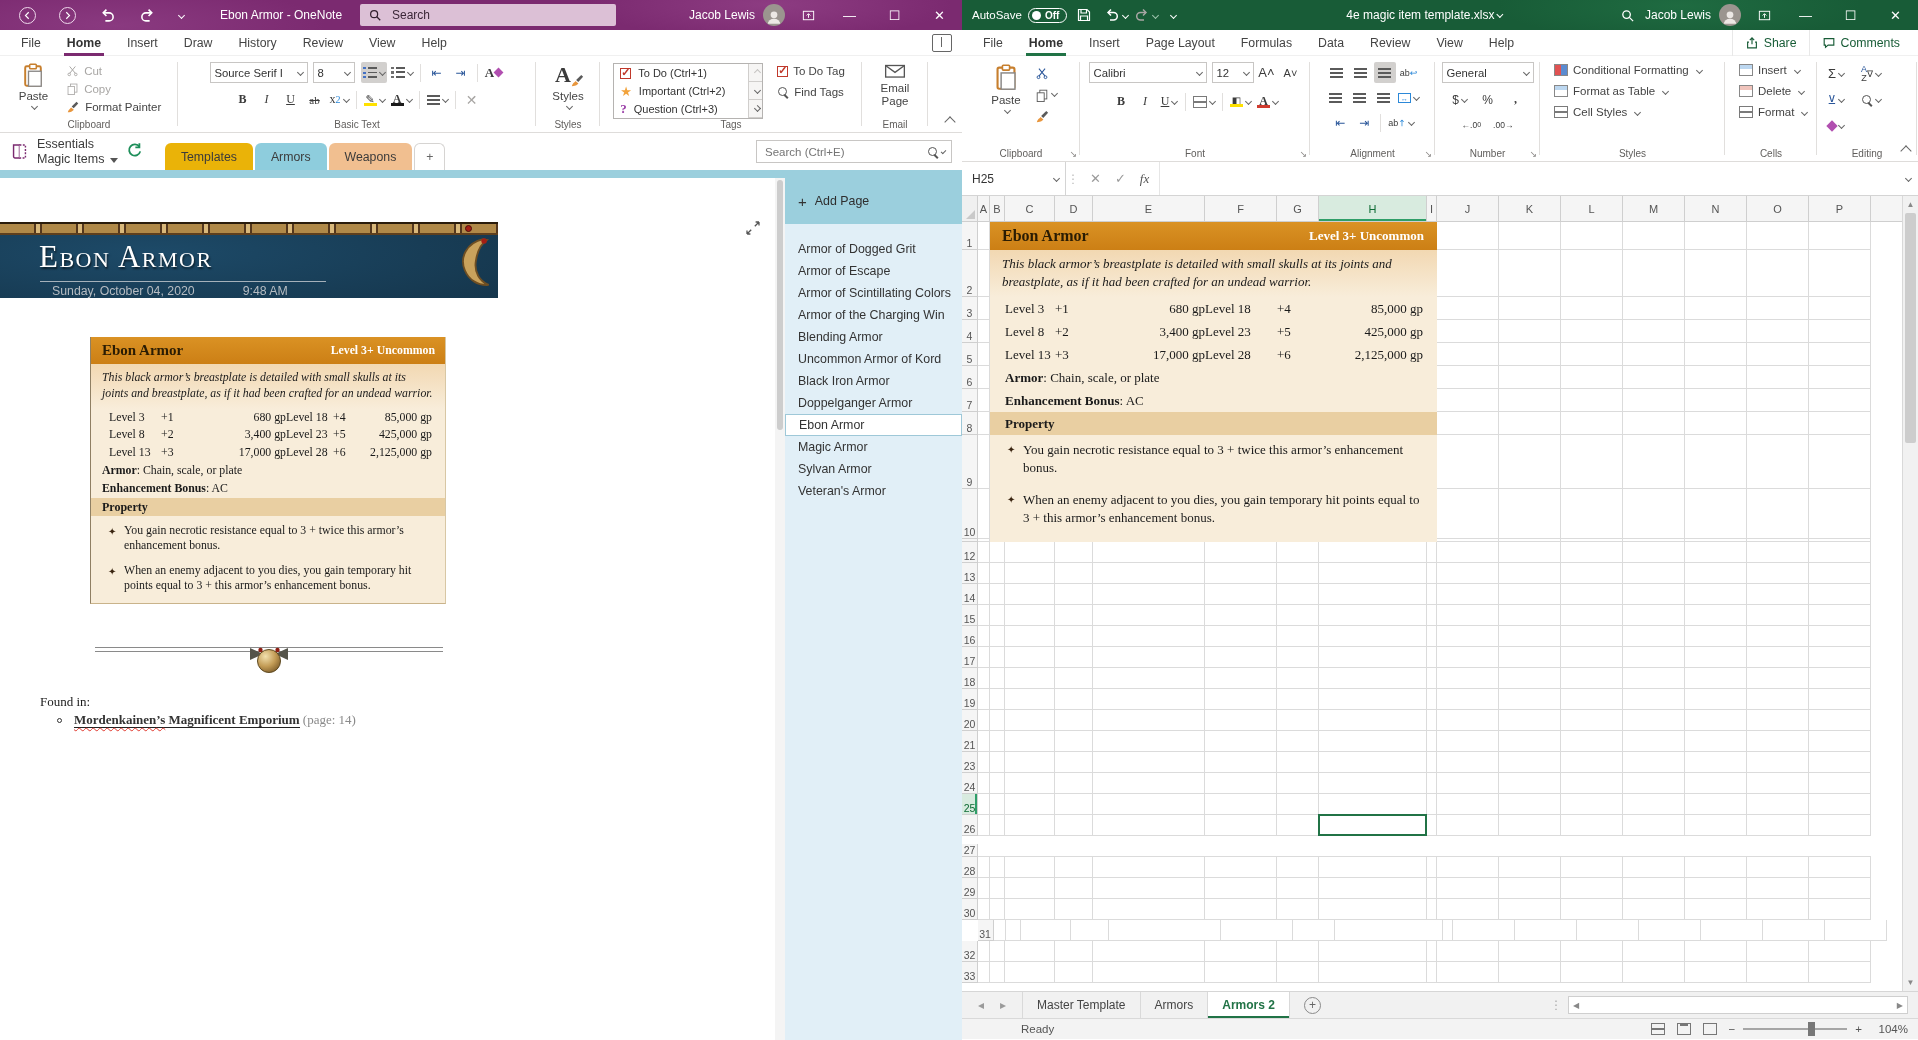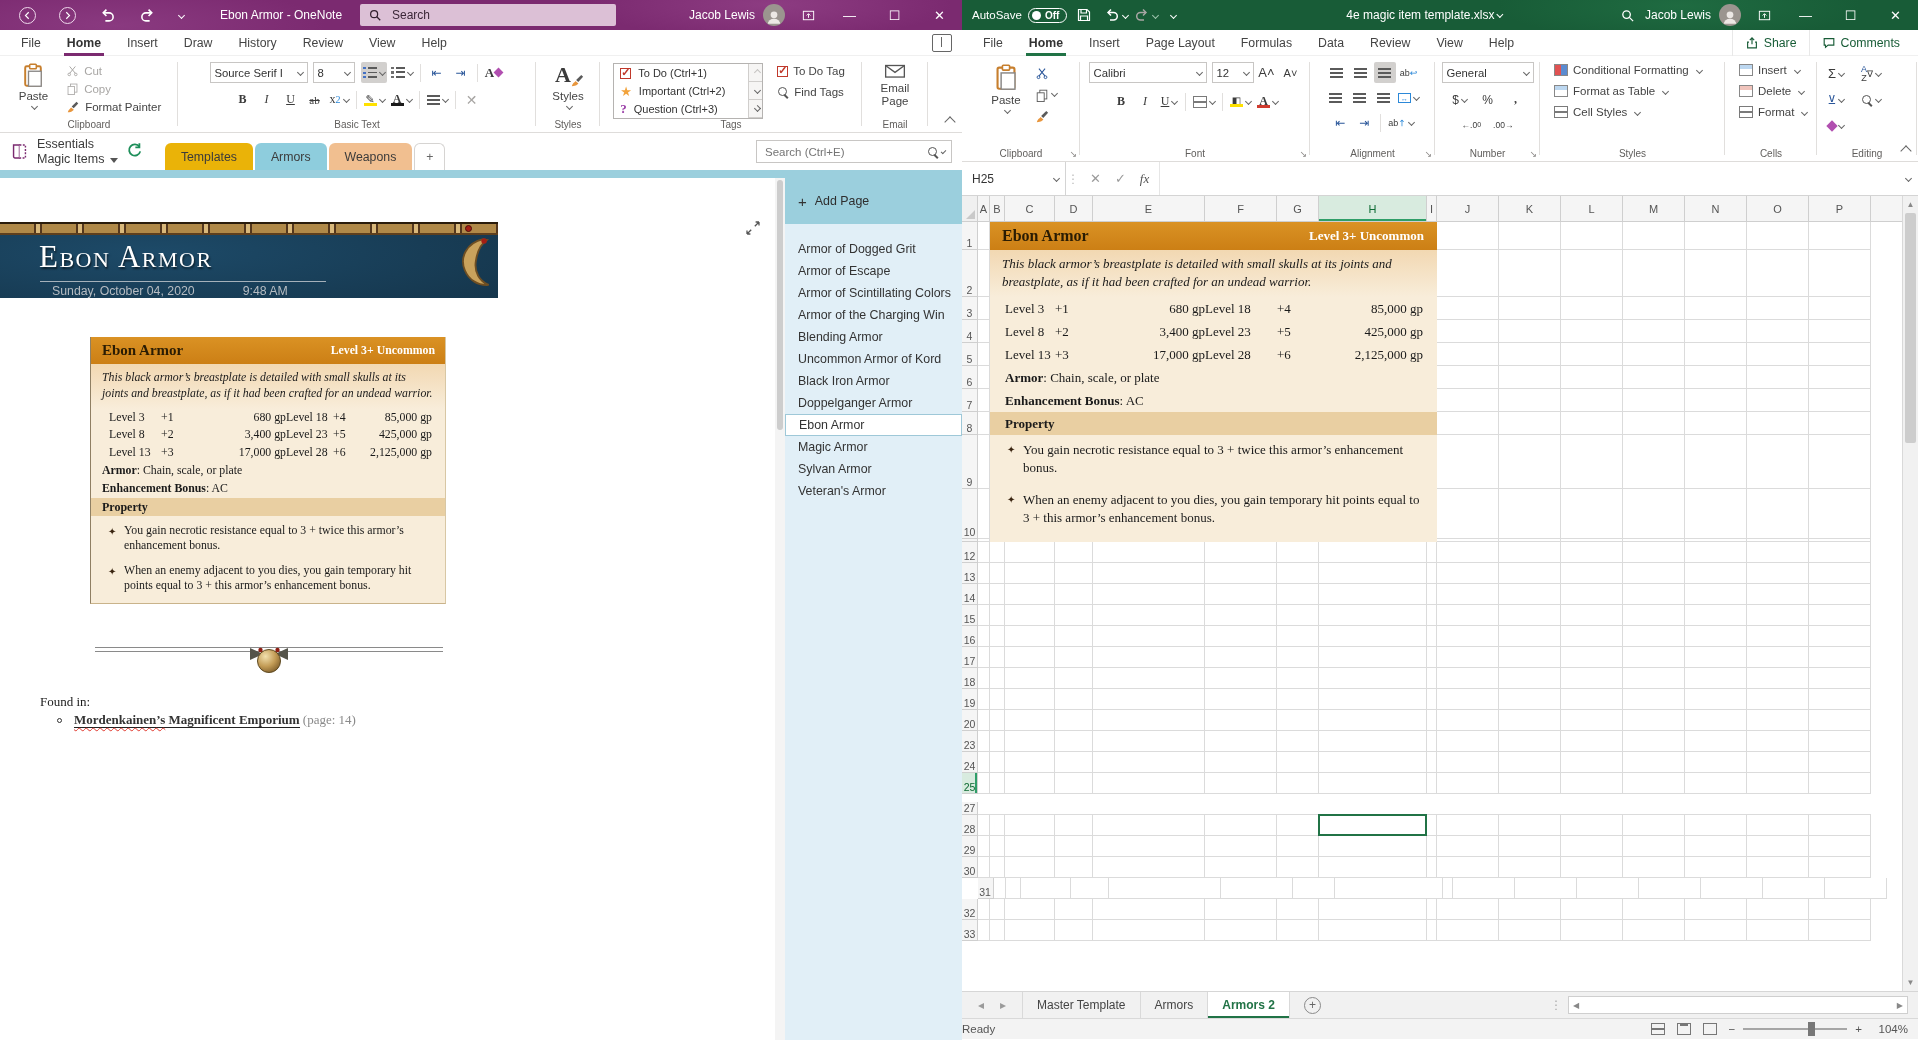--- a/index.html
+++ b/index.html
@@ -200,21 +200,21 @@
   .tab-arrows{display:flex;align-items:center;gap:16px;padding:0 16px;color:#9a9a9a;}
   .sheet-tab{display:flex;align-items:center;padding:0 14px;color:#444;border-right:1px solid #d9d9d9;position:relative;white-space:nowrap;}
   .sheet-tab:first-of-type{border-left:1px solid #d9d9d9;}
   .sheet-tab.act{background:#fff;color:#217346;font-weight:bold;}
   .sheet-tab.act::after{content:"";position:absolute;left:0;right:0;bottom:0;height:2.5px;background:#217346;}
   .newsheet{width:17px;height:17px;border:1px solid #8a8a8a;border-radius:50%;display:flex;align-items:center;justify-content:center;
             color:#666;font-size:12px;margin:auto 14px;}
   .tabs-dots{display:flex;align-items:center;color:#aaa;padding:0 6px;}
   .hscroll{flex:1;margin:4px 10px 4px 0;border:1px solid #cfcfcf;background:#fff;display:flex;align-items:center;justify-content:space-between;padding:0 4px;color:#888;font-size:8px;}
   #xl-status{height:21px;background:#f3f3f3;border-top:1px solid #d9d9d9;display:flex;align-items:center;font-size:11.5px;color:#555;}
-  #xl-status .left{}
+  #xl-status .left{padding-left:12px;margin-left:47px;}
   #xl-status .right{margin-left:auto;display:flex;align-items:center;gap:12px;padding-right:10px;}
   .vwico{width:14px;height:12px;border:1px solid #777;display:inline-block;}
   .vwico.v1{background:linear-gradient(90deg,transparent 48%,#777 48% 52%,transparent 52%),linear-gradient(180deg,transparent 44%,#777 44% 56%,transparent 56%);}
   .vwico.v2{background:linear-gradient(180deg,#777 2px,transparent 2px 100%) center/8px 100% no-repeat;}
   .vwico.v3{background:linear-gradient(90deg,transparent 46%,#777 46% 54%,transparent 54%);}
   .zoom-slider{display:flex;align-items:center;gap:8px;color:#555;}
   .zs-track{position:relative;width:104px;height:2px;background:#a6a6a6;}
   .zs-thumb{position:absolute;left:62%;top:-6px;width:7px;height:14px;background:#777;}
   .pct{width:34px;text-align:right;}
 </style>
@@ -1368,20 +1368,39 @@
               <div class="xl-cell" style="width: 10px; flex: 0 0 auto;"></div>
               <div class="xl-cell" style="width: 62px; flex: 0 0 auto;"></div>
               <div class="xl-cell" style="width: 62px; flex: 0 0 auto;"></div>
               <div class="xl-cell" style="width: 62px; flex: 0 0 auto;"></div>
               <div class="xl-cell" style="width: 62px; flex: 0 0 auto;"></div>
               <div class="xl-cell" style="width: 62px; flex: 0 0 auto;"></div>
               <div class="xl-cell" style="width: 62px; flex: 0 0 auto;"></div>
               <div class="xl-cell" style="width: 62px; flex: 0 0 auto;"></div>
             </div>
             <div class="xl-row" style="height: 21px;">
+              <div class="xl-rn" style="flex: 0 0 auto;">21</div>
+              <div class="xl-cell" style="width: 12px; flex: 0 0 auto;"></div>
+              <div class="xl-cell" style="width: 15px; flex: 0 0 auto;"></div>
+              <div class="xl-cell" style="width: 50px; flex: 0 0 auto;"></div>
+              <div class="xl-cell" style="width: 38px; flex: 0 0 auto;"></div>
+              <div class="xl-cell" style="width: 112px; flex: 0 0 auto;"></div>
+              <div class="xl-cell" style="width: 72px; flex: 0 0 auto;"></div>
+              <div class="xl-cell" style="width: 42px; flex: 0 0 auto;"></div>
+              <div class="xl-cell" style="width: 108px; flex: 0 0 auto;"></div>
+              <div class="xl-cell" style="width: 10px; flex: 0 0 auto;"></div>
+              <div class="xl-cell" style="width: 62px; flex: 0 0 auto;"></div>
+              <div class="xl-cell" style="width: 62px; flex: 0 0 auto;"></div>
+              <div class="xl-cell" style="width: 62px; flex: 0 0 auto;"></div>
+              <div class="xl-cell" style="width: 62px; flex: 0 0 auto;"></div>
+              <div class="xl-cell" style="width: 62px; flex: 0 0 auto;"></div>
+              <div class="xl-cell" style="width: 62px; flex: 0 0 auto;"></div>
+              <div class="xl-cell" style="width: 62px; flex: 0 0 auto;"></div>
+            </div>
+            <div class="xl-row" style="height: 21px;">
               <div class="xl-rn" style="flex: 0 0 auto;">23</div>
               <div class="xl-cell" style="width: 12px; flex: 0 0 auto;"></div>
               <div class="xl-cell" style="width: 15px; flex: 0 0 auto;"></div>
               <div class="xl-cell" style="width: 50px; flex: 0 0 auto;"></div>
               <div class="xl-cell" style="width: 38px; flex: 0 0 auto;"></div>
               <div class="xl-cell" style="width: 112px; flex: 0 0 auto;"></div>
               <div class="xl-cell" style="width: 72px; flex: 0 0 auto;"></div>
               <div class="xl-cell" style="width: 42px; flex: 0 0 auto;"></div>
               <div class="xl-cell" style="width: 108px; flex: 0 0 auto;"></div>
               <div class="xl-cell" style="width: 10px; flex: 0 0 auto;"></div>
@@ -1407,20 +1426,39 @@
               <div class="xl-cell" style="width: 62px; flex: 0 0 auto;"></div>
               <div class="xl-cell" style="width: 62px; flex: 0 0 auto;"></div>
               <div class="xl-cell" style="width: 62px; flex: 0 0 auto;"></div>
               <div class="xl-cell" style="width: 62px; flex: 0 0 auto;"></div>
               <div class="xl-cell" style="width: 62px; flex: 0 0 auto;"></div>
               <div class="xl-cell" style="width: 62px; flex: 0 0 auto;"></div>
               <div class="xl-cell" style="width: 62px; flex: 0 0 auto;"></div>
             </div>
             <div class="xl-row" style="height: 21px;">
               <div class="xl-rn sel" style="flex: 0 0 auto;">25</div>
+              <div class="xl-cell" style="width: 12px; flex: 0 0 auto;"></div>
+              <div class="xl-cell" style="width: 15px; flex: 0 0 auto;"></div>
+              <div class="xl-cell" style="width: 50px; flex: 0 0 auto;"></div>
+              <div class="xl-cell" style="width: 38px; flex: 0 0 auto;"></div>
+              <div class="xl-cell" style="width: 112px; flex: 0 0 auto;"></div>
+              <div class="xl-cell" style="width: 72px; flex: 0 0 auto;"></div>
+              <div class="xl-cell" style="width: 42px; flex: 0 0 auto;"></div>
+              <div class="xl-cell" style="width: 108px; flex: 0 0 auto;"></div>
+              <div class="xl-cell" style="width: 10px; flex: 0 0 auto;"></div>
+              <div class="xl-cell" style="width: 62px; flex: 0 0 auto;"></div>
+              <div class="xl-cell" style="width: 62px; flex: 0 0 auto;"></div>
+              <div class="xl-cell" style="width: 62px; flex: 0 0 auto;"></div>
+              <div class="xl-cell" style="width: 62px; flex: 0 0 auto;"></div>
+              <div class="xl-cell" style="width: 62px; flex: 0 0 auto;"></div>
+              <div class="xl-cell" style="width: 62px; flex: 0 0 auto;"></div>
+              <div class="xl-cell" style="width: 62px; flex: 0 0 auto;"></div>
+            </div>
+            <div class="xl-row" style="height: 21px;">
+              <div class="xl-rn" style="flex: 0 0 auto;">26</div>
               <div class="xl-cell" style="width: 12px; flex: 0 0 auto;"></div>
               <div class="xl-cell" style="width: 15px; flex: 0 0 auto;"></div>
               <div class="xl-cell" style="width: 50px; flex: 0 0 auto;"></div>
               <div class="xl-cell" style="width: 38px; flex: 0 0 auto;"></div>
               <div class="xl-cell" style="width: 112px; flex: 0 0 auto;"></div>
               <div class="xl-cell" style="width: 72px; flex: 0 0 auto;"></div>
               <div class="xl-cell" style="width: 42px; flex: 0 0 auto;"></div>
               <div class="xl-cell" style="width: 108px; flex: 0 0 auto;"></div>
               <div class="xl-cell" style="width: 10px; flex: 0 0 auto;"></div>
               <div class="xl-cell" style="width: 62px; flex: 0 0 auto;"></div>

